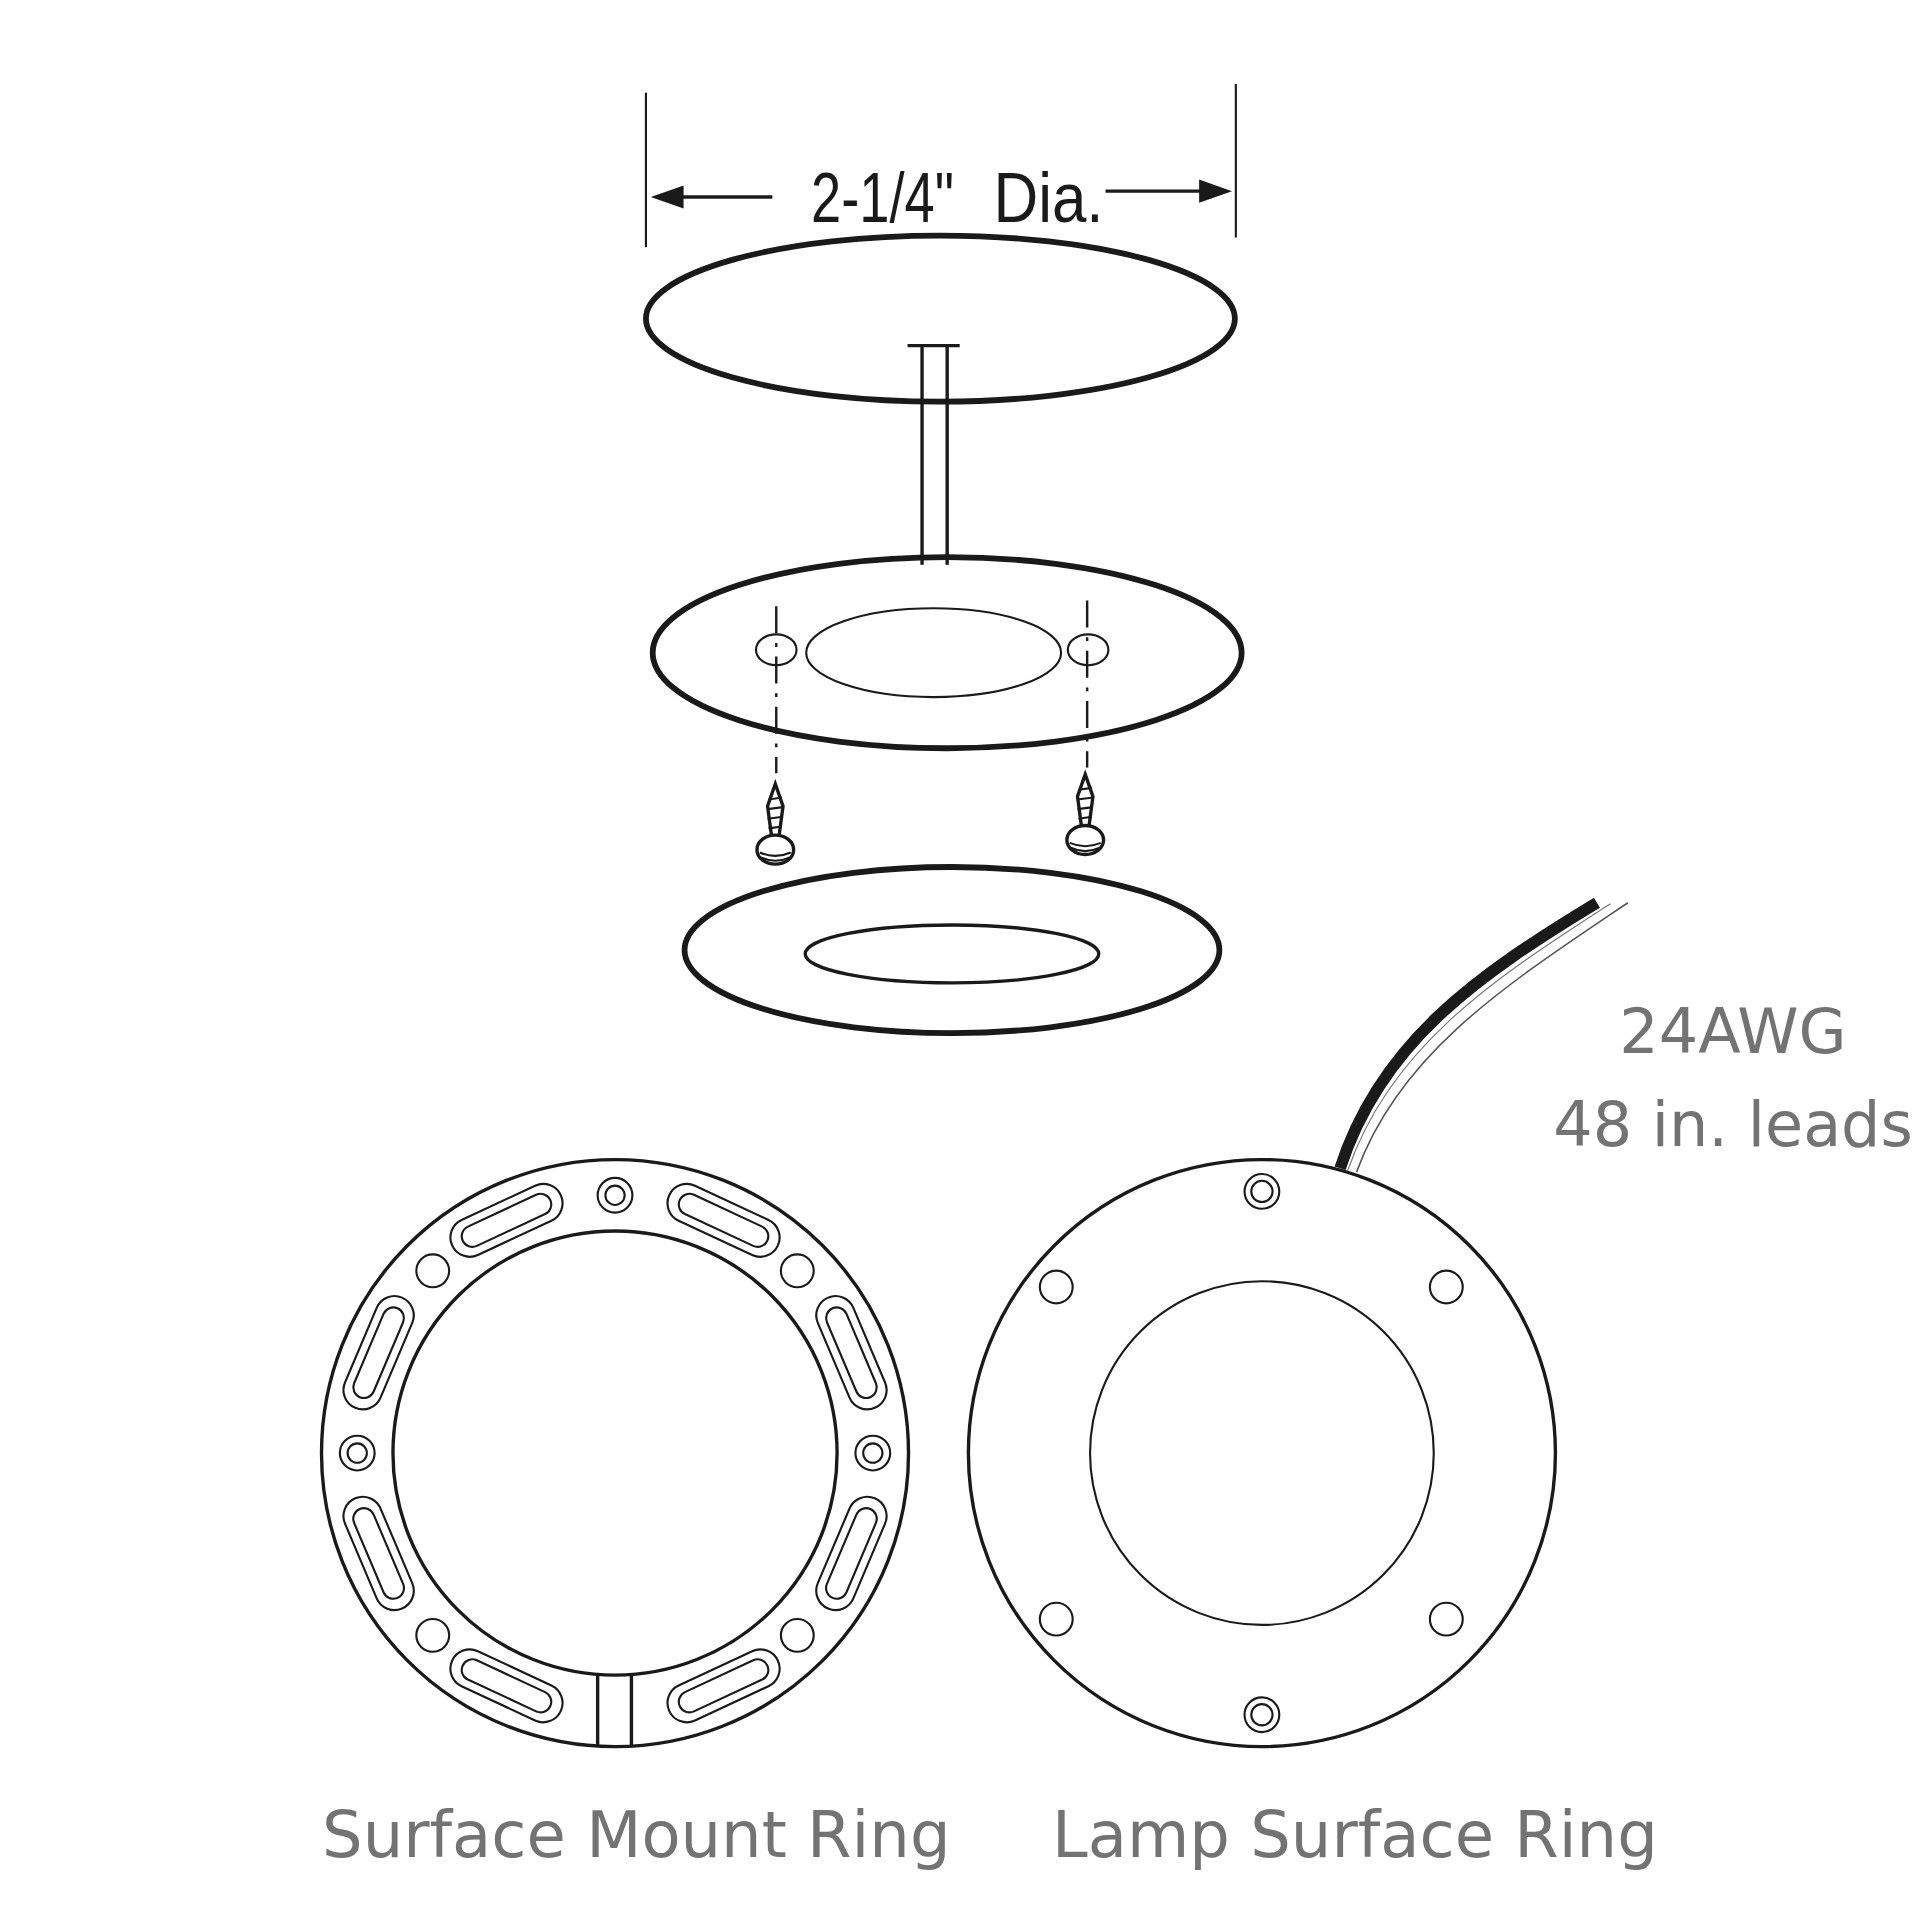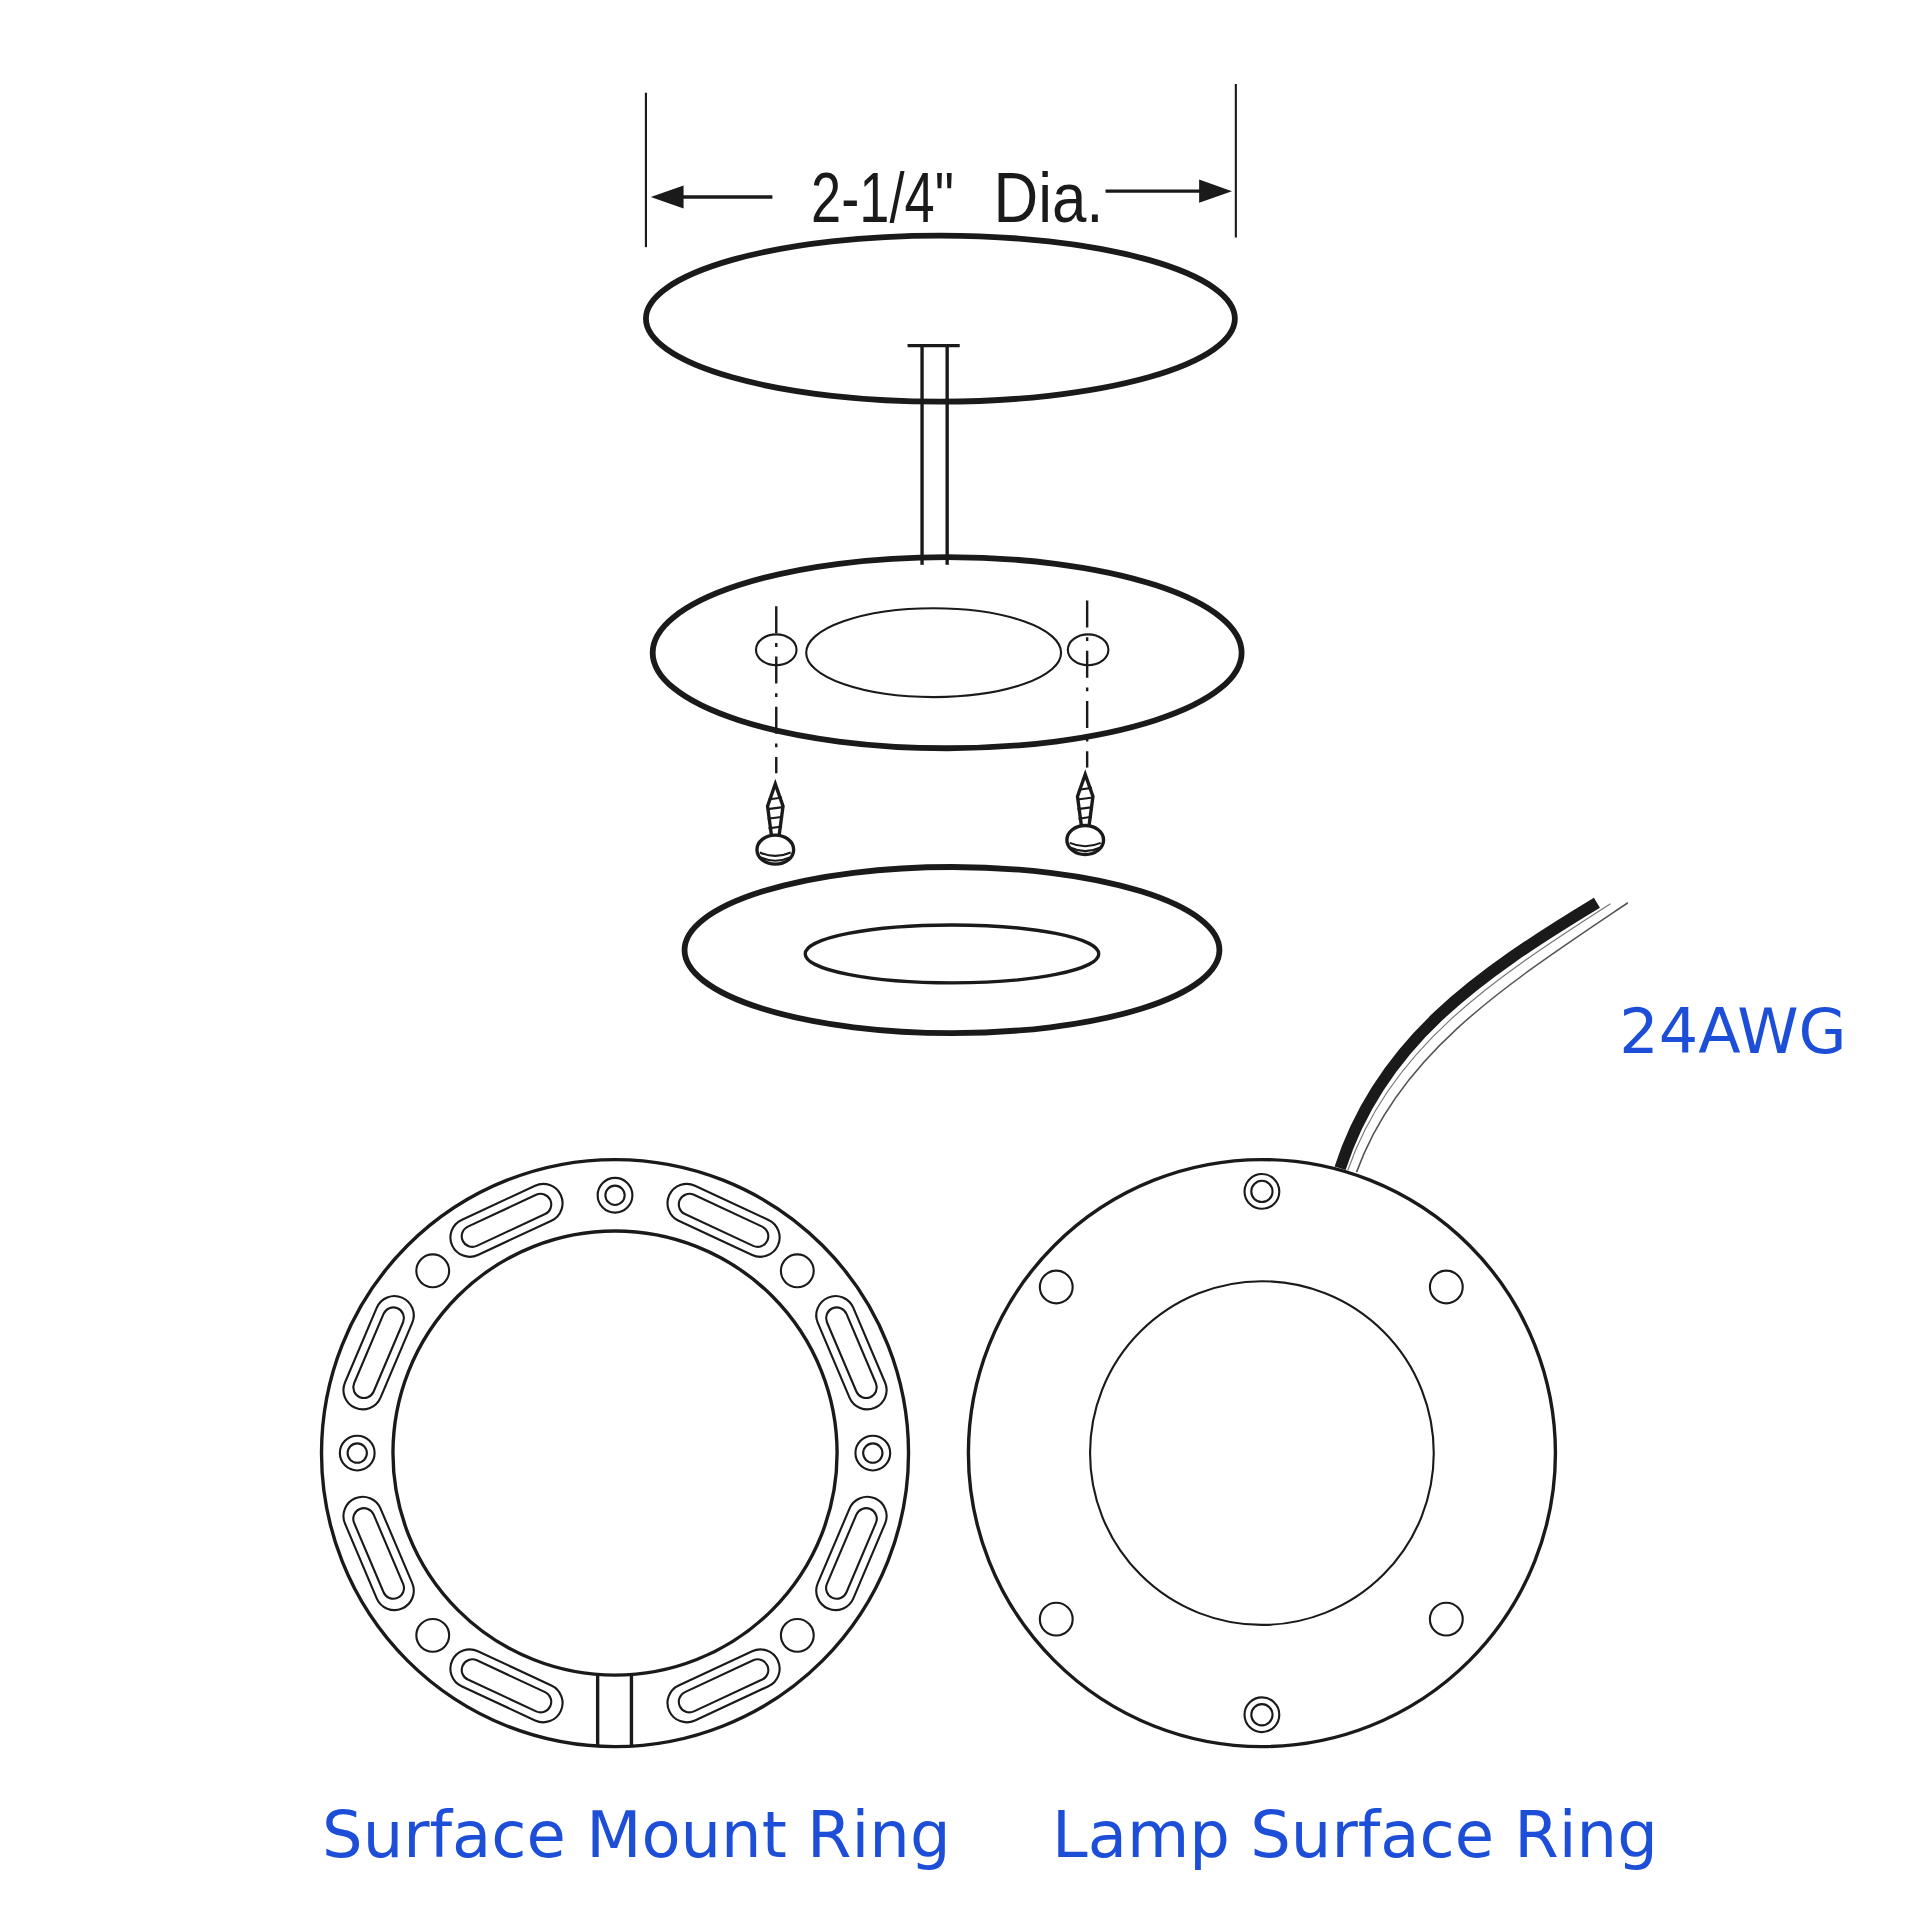--- a/index.html
+++ b/index.html
@@ -3,21 +3,21 @@
   <meta charset="utf-8">
   <style>
     html, body { margin: 0; padding: 0; background: #ffffff; }
     body { width: 1931px; height: 1931px; overflow: hidden; position: relative; }
     #canvas { position: absolute; left: 0; top: 0; width: 1931px; height: 1931px; }
     .ln { fill: none; stroke: #1a1a1a; }
     .thick { stroke-width: 6; }
     .med { stroke-width: 3.5; }
     .thin { stroke-width: 2.2; }
     .dim-text { font-family: "Liberation Sans", sans-serif; font-size: 72px; fill: #1a1a1a; }
-    .label { position: absolute; font-family: "DejaVu Sans", sans-serif; color: #1d4ed8; white-space: nowrap; }
+    .label { position: absolute; font-family: "DejaVu Sans", sans-serif; color: #737373; white-space: nowrap; }
     .spec { font-size: 62px; text-align: center; line-height: 93px; }
     .caption { font-size: 64px; }
   </style>
 </head>
 <body>
 
 <svg id="canvas" viewBox="0 0 2000 2000" xmlns="http://www.w3.org/2000/svg">
 
   <g>
     <line class="ln thin" x1="669" y1="96" x2="669" y2="256"></line>
@@ -156,17 +156,18 @@
       </g>
     <circle class="ln thin" cx="-213" cy="-172" r="17"></circle>
     <circle class="ln thin" cx="191" cy="-172" r="17"></circle>
     <circle class="ln thin" cx="-213" cy="172" r="17"></circle>
     <circle class="ln thin" cx="191" cy="172" r="17"></circle>
   </g>
 </svg>
 
 <div class="label spec" style="left:1535px; top:985px; width:396px;">
   <div>24AWG</div>
+  <div>48 in. leads</div>
 </div>
 
 <div class="label caption" style="left:322px; top:1798px;">Surface Mount Ring</div>
 <div class="label caption" style="left:1052px; top:1798px;">Lamp Surface Ring</div>
 
 
 </body></html>

